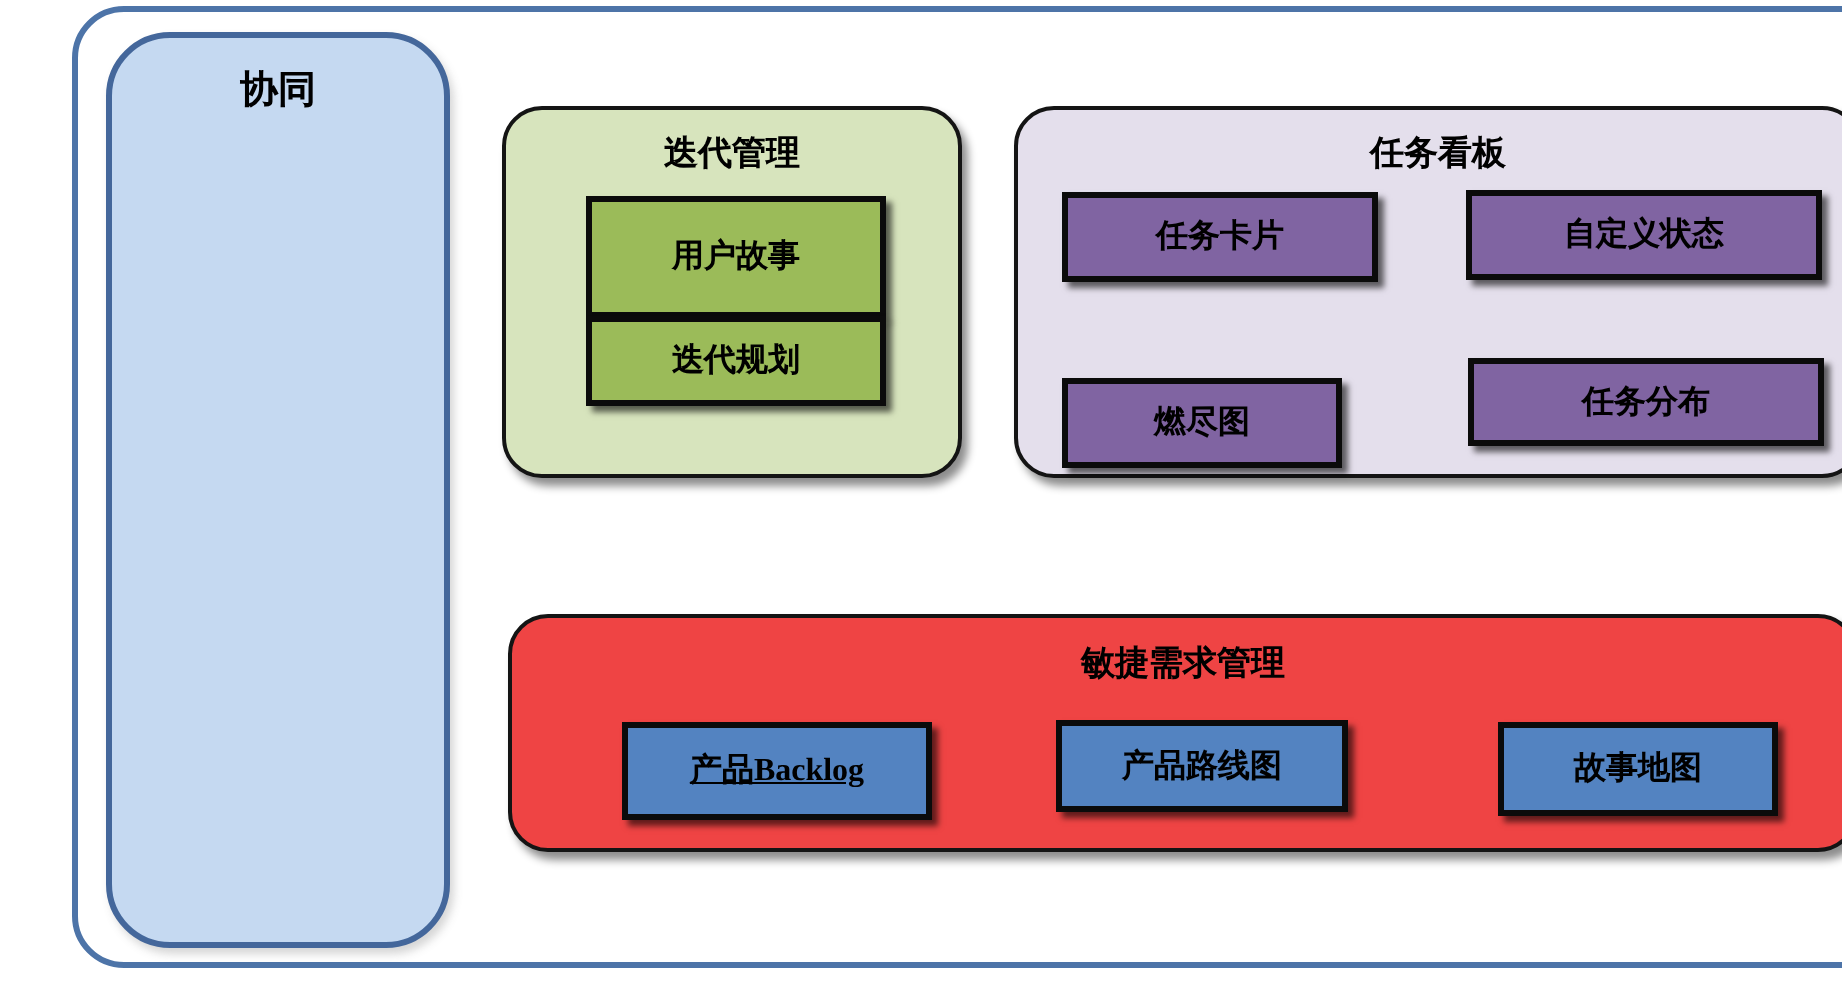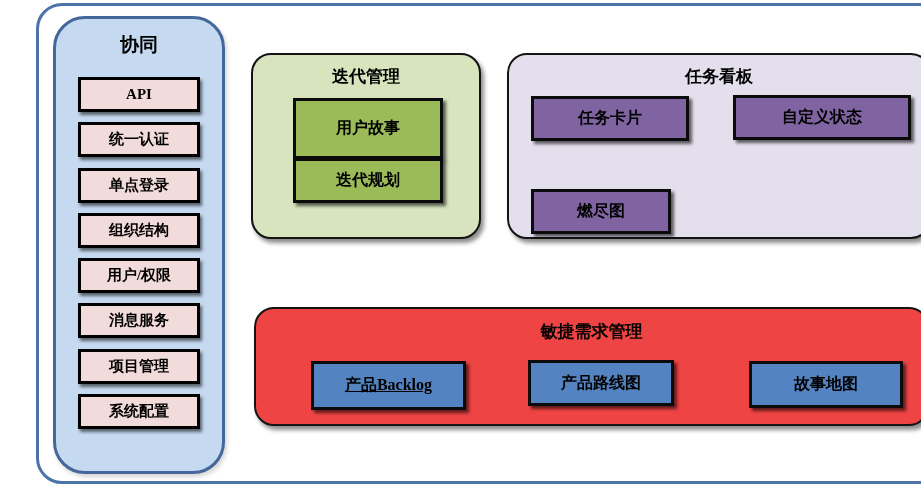--- a/index.html
+++ b/index.html
@@ -102,53 +102,44 @@
   .t-userstory { left: 40px; top: 43px;  width: 150px; height: 61px; }
   .t-iterplan  { left: 40px; top: 103px; width: 150px; height: 45px; }
   
   .t-taskcard   { left: 22px;  top: 41px;  width: 158px; height: 45px; }
   .t-customstat { left: 224px; top: 40px;  width: 178px; height: 45px; text-align: center; }
   .t-burndown   { left: 22px;  top: 134px; width: 140px; height: 45px; }
   .t-taskdist   { left: 225px; top: 124px; width: 178px; height: 44px; }
   
   .t-backlog  { left: 55px;  top: 52px; width: 155px; height: 49px; text-decoration: underline; }
   .t-roadmap  { left: 272px; top: 51px; width: 146px; height: 46px; }
-  .t-storymap { left: 493px; top: 52px; width: 154px; height: 47px; }
+  .t-storymap { left: 493px; top: 52px; width: 140px; height: 47px; }
 </style>
 </head>
 <body>
 
 <div class="canvas">
   <div class="frame">
 
     <div class="sidebar">
       <div class="sidebar-title">协同</div>
-      <div class="sidebar-items">
-        <div class="pill">API</div>
-        <div class="pill">统一认证</div>
-        <div class="pill">单点登录</div>
-        <div class="pill">组织结构</div>
-        <div class="pill">用户/权限</div>
-        <div class="pill">消息服务</div>
-        <div class="pill">项目管理</div>
-        <div class="pill">系统配置</div>
-      </div>
     </div>
 
     <div class="group group-iteration">
       <div class="group-title">迭代管理</div>
       <div class="tile tile-green t-userstory">用户故事</div>
       <div class="tile tile-green t-iterplan">迭代规划</div>
     </div>
 
     <div class="group group-kanban">
       <div class="group-title">任务看板</div>
       <div class="tile tile-purple t-taskcard">任务卡片</div>
       <div class="tile tile-purple t-customstat">自定义状态</div>
       <div class="tile tile-purple t-burndown">燃尽图</div>
+      <div class="tile tile-purple t-taskdist">任务分布</div>
     </div>
 
     <div class="group group-reqs">
       <div class="group-title" style="margin-top:11px;">敏捷需求管理</div>
       <div class="tile tile-blue t-backlog">产品Backlog</div>
       <div class="tile tile-blue t-roadmap">产品路线图</div>
       <div class="tile tile-blue t-storymap">故事地图</div>
     </div>
 
   </div>

